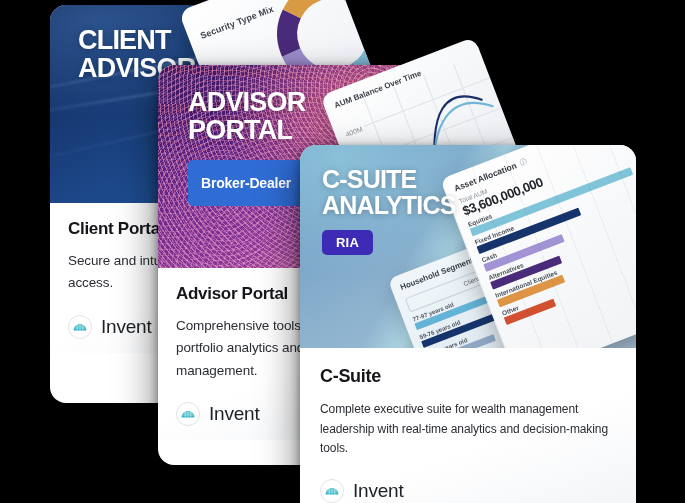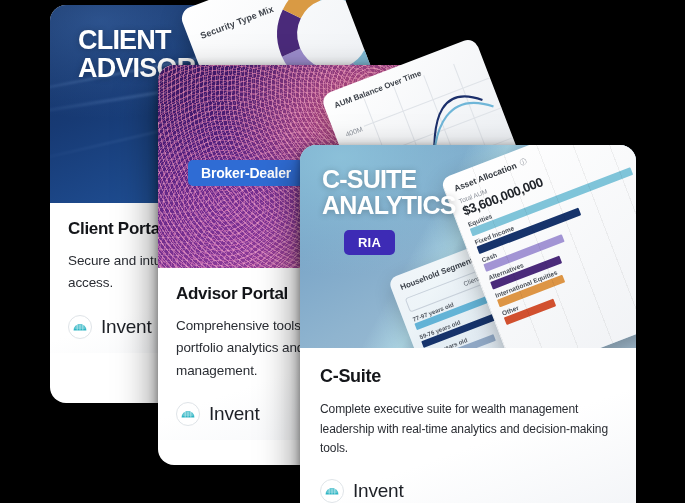--- a/index.html
+++ b/index.html
@@ -147,21 +147,21 @@
     background:
       repeating-radial-gradient(circle at 10% 10%, rgba(255,180,160,0.3) 0 1px, rgba(0,0,0,0) 1px 6px);
     mix-blend-mode: screen;
     opacity: 0.6;
   }
   #card-advisor .hero-title { left: 30px; top: 24px; font-size: 27px; }
   #card-advisor .badge {
     left: 30px; top: 95px;
     background: #2f6cd4;
     font-size: 14px;
-    padding: 5px 13px;
+    padding: 15px 13px;
     letter-spacing: -0.2px;
   }
 
   
   #line-widget {
     position: absolute;
     left: 338px; top: 62px;
     width: 165px; height: 130px;
     background: linear-gradient(150deg,#ffffff 0%,#eceff3 100%);
     border-radius: 11px;
@@ -188,21 +188,20 @@
       radial-gradient(100% 100% at 12% 6%, rgba(150,205,225,0.7) 0%, rgba(150,205,225,0) 58%),
       linear-gradient(152deg,#6e9fc4 0%,#7ba6c8 28%,#8fb4cf 55%,#a9c4d8 100%);
   }
   #card-csuite .hero-title { left: 22px; top: 22px; font-size: 25px; }
   #card-csuite .badge {
     left: 22px; top: 85px;
     background: #3d2bb5;
     font-size: 13px;
     padding: 5px 14px;
     letter-spacing: 0.2px;
-    margin-left: 22px;
   }
   #card-csuite .card-body { padding: 18px 20px 14px 20px; }
   #card-csuite .card-title { font-size: 18px; margin-bottom: 13px; }
   #card-csuite .card-desc { font-size: 12px; line-height: 1.63; }
 
   
   #alloc-widget {
     position: absolute;
     left: 172px; top: -8px;
     width: 196px; height: 215px;
@@ -296,20 +295,22 @@
         <circle cx="21" cy="21" r="15.915" fill="transparent" stroke="#4a2a7a" stroke-width="7" stroke-dasharray="14 86" stroke-dashoffset="51"></circle>
         <circle cx="21" cy="21" r="15.915" fill="transparent" stroke="#d99a44" stroke-width="7" stroke-dasharray="12 88" stroke-dashoffset="37"></circle>
       </svg>
     </div>
   </div>
 
   <div class="card" id="card-advisor">
     <div class="card-head">
       <div class="ripple"></div>
       <div class="ripple2"></div>
+      <div class="hero-title">ADVISOR
+PORTAL</div>
       <div class="badge">Broker-Dealer</div>
     </div>
     <div class="card-body">
       <div class="card-title">Advisor Portal</div>
       <div class="card-desc">Comprehensive tools for advisors with portfolio analytics and client management.</div>
       <div class="brandrow">
         <div class="brand-logo">
           <svg width="16" height="16" viewBox="0 0 16 16" aria-hidden="true">
             <path d="M1.6 11.4 A6.4 6.4 0 0 1 14.4 11.4 Z" fill="#2fb5c4"></path>
             <g stroke="#ffffff" stroke-width="0.55" fill="none" opacity="0.9">

